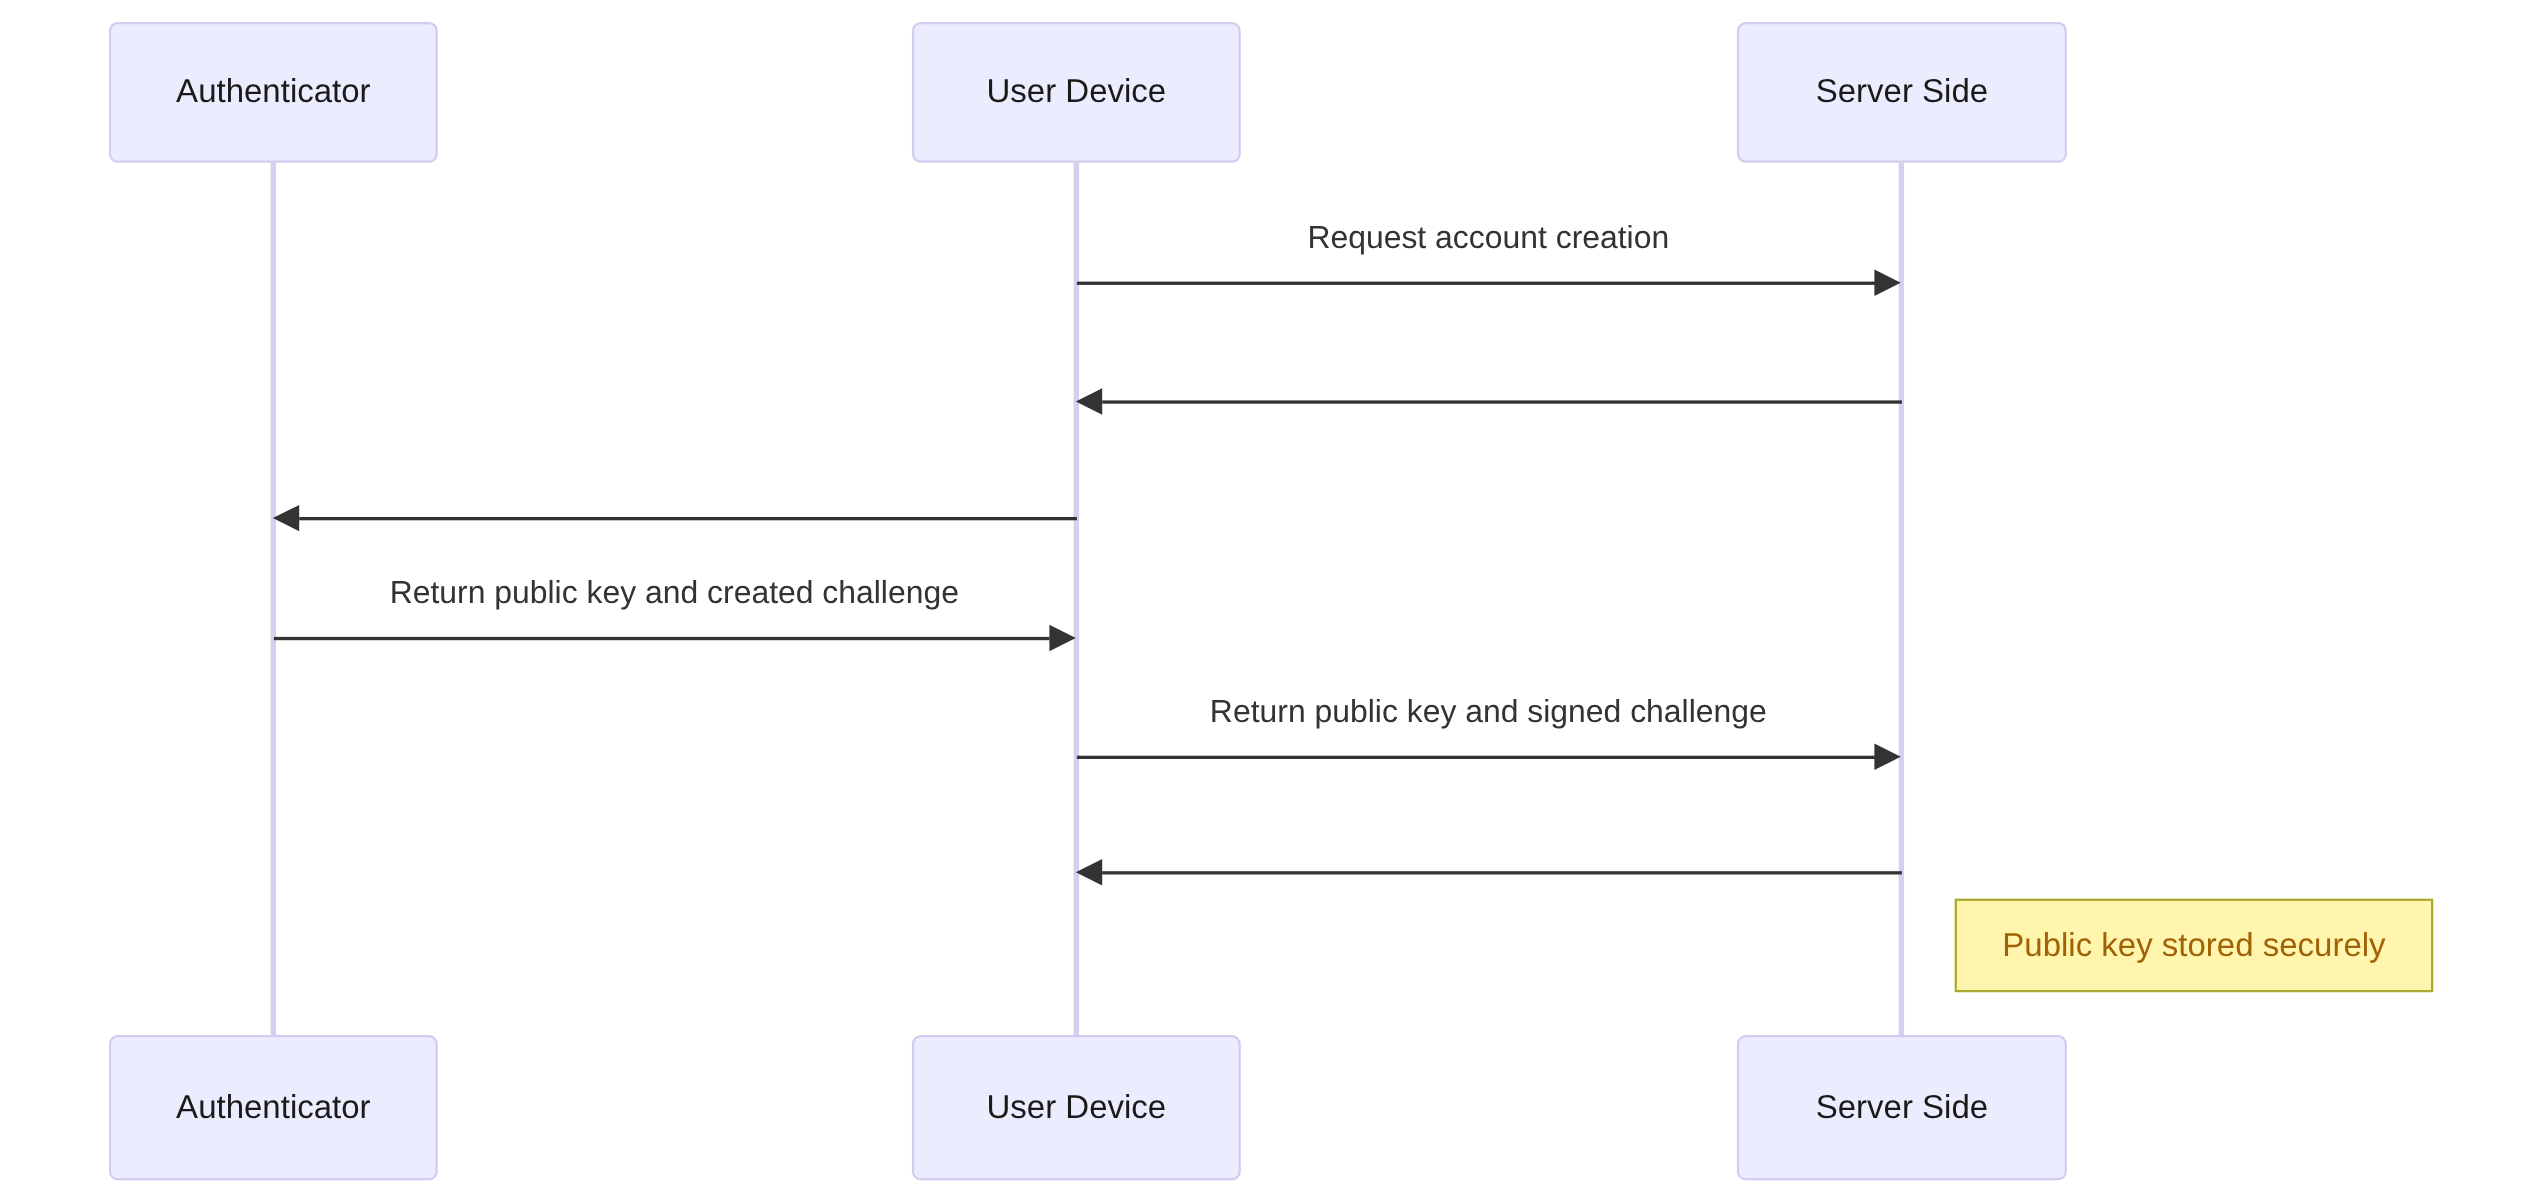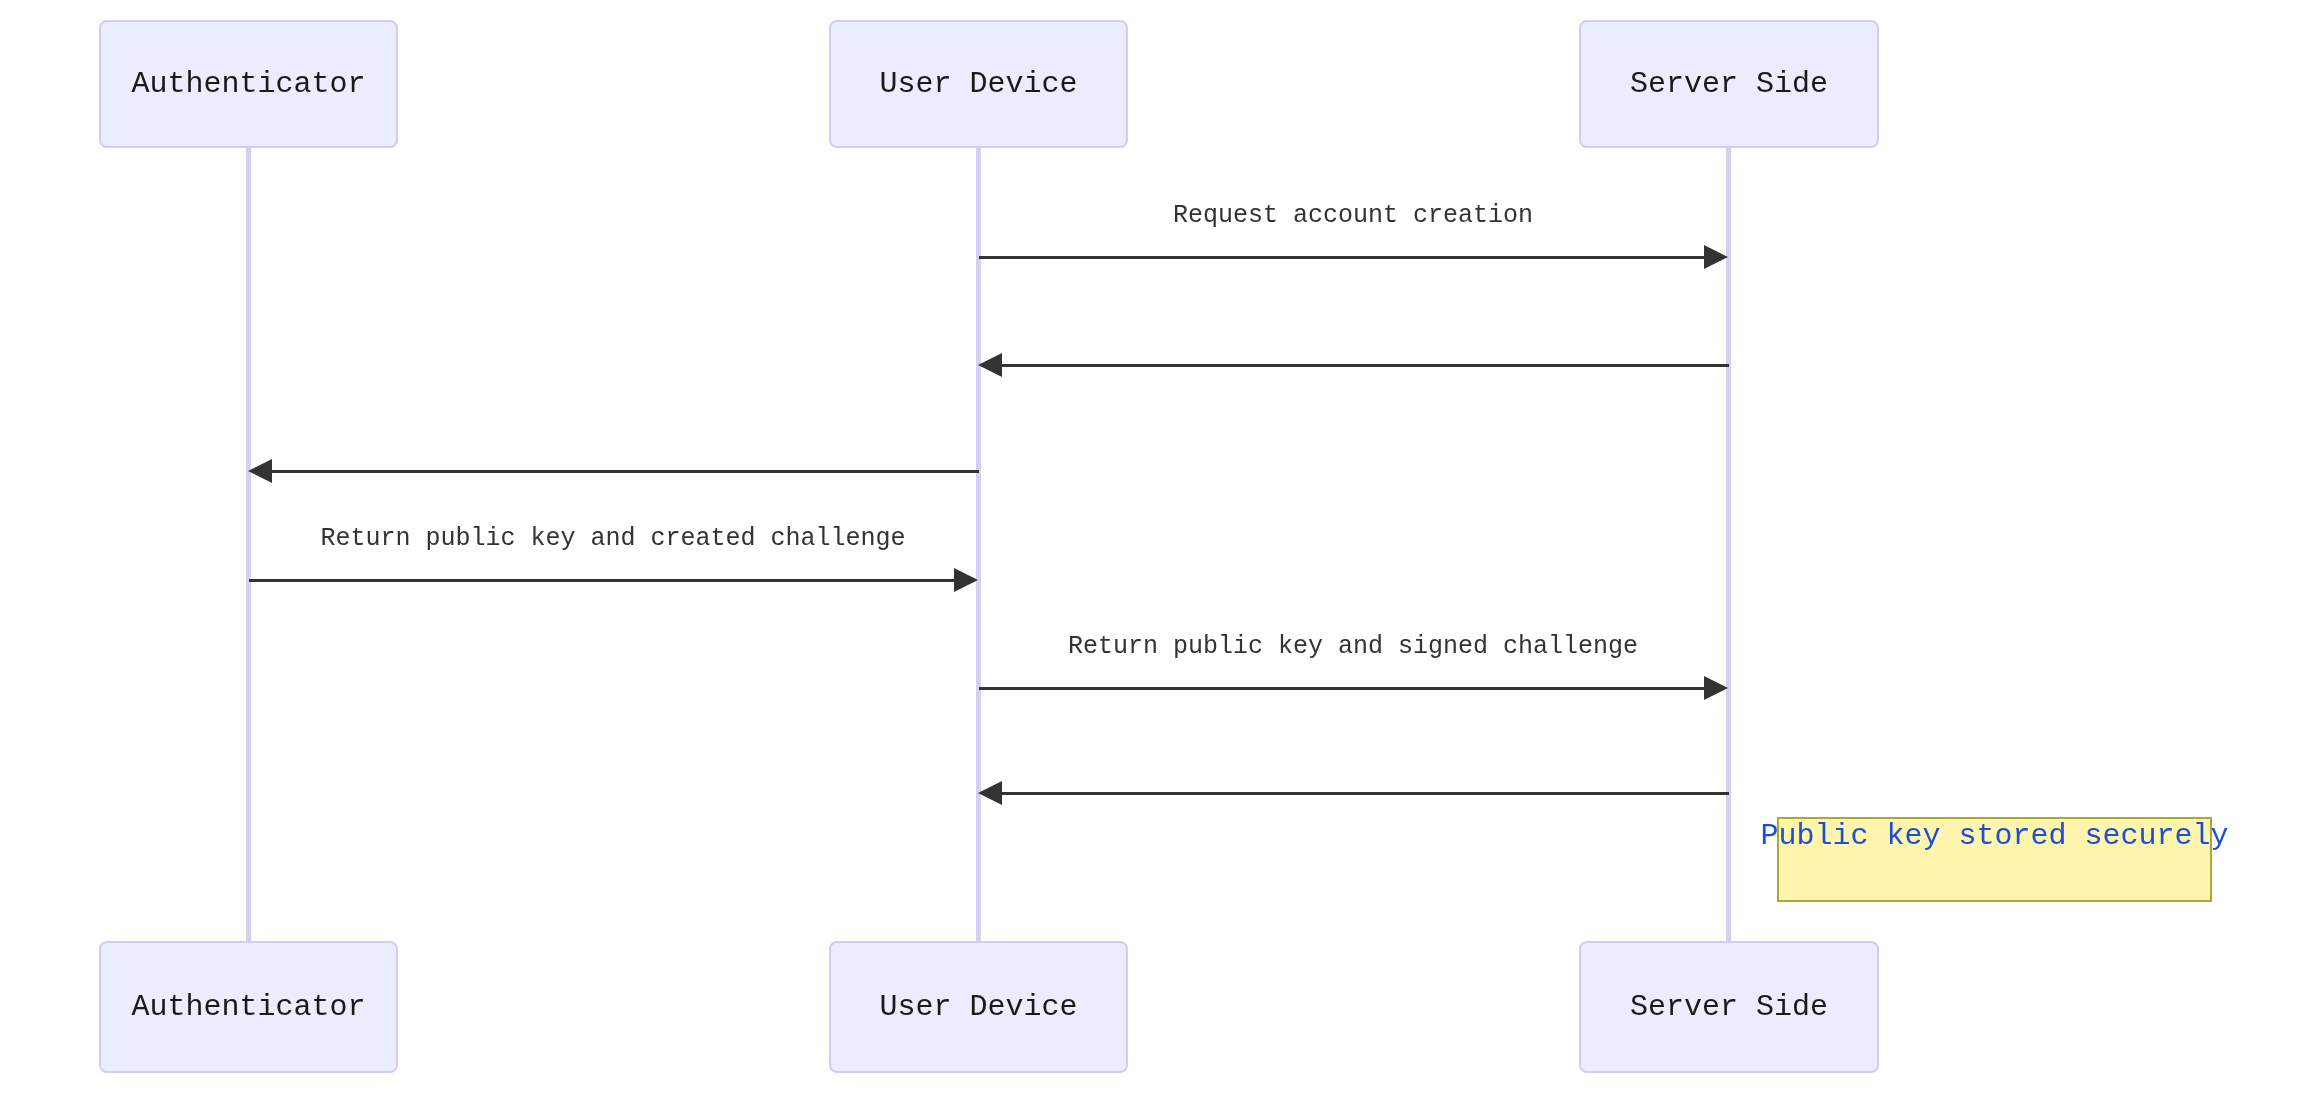--- a/index.html
+++ b/index.html
@@ -1,20 +1,20 @@
 <!DOCTYPE html>
 <html><head>
 <meta charset="utf-8">
 <style>
   html,body{margin:0;padding:0;background:#ffffff;}
   .canvas{
     position:relative;
     width:2312px;height:1094px;
     background:#ffffff;
-    font-family:Liberation Mono, monospace;
+    font-family:Liberation Sans, sans-serif;
     overflow:hidden;
     border-radius:20px;
   }
   .actor-box{
     position:absolute;
     background:#ECECFF;
     border:2px solid #D4CBEE;
     border-radius:8px;
     box-sizing:border-box;
     display:flex;align-items:center;justify-content:center;
@@ -22,43 +22,43 @@
   }
   .lifeline{
     position:absolute;
     width:5px;
     background:#D6D0EF;
   }
   .msg-label{
     position:absolute;
     transform:translateX(-50%);
     white-space:nowrap;
-    font-size:25px;line-height:36px;color:#333333;
+    font-size:29px;line-height:36px;color:#333333;
     text-align:center;
   }
   .msg-line{
     position:absolute;
     height:3px;
     background:#333333;
   }
   .arrowhead{
     position:absolute;
     width:0;height:0;
     border-top:12px solid transparent;
     border-bottom:12px solid transparent;
   }
   .arrowhead.right{border-left:24px solid #333333;}
   .arrowhead.left{border-right:24px solid #333333;}
   .note-box{
     position:absolute;
     background:#FFF5AD;
     border:2px solid #AAAA33;
     box-sizing:border-box;
-    display:flex;align-items:flex-start;justify-content:center;
-    font-size:30px;color:#1d4ed8;
+    display:flex;align-items:center;justify-content:center;
+    font-size:30px;color:#a16207;
     white-space:nowrap;
   }
 </style>
 </head>
 <body>
 
 <div class="canvas">
 
   <div class="lifeline" style="left:246px;top:148px;height:793px;"></div>
   <div class="lifeline" style="left:976px;top:148px;height:793px;"></div>

